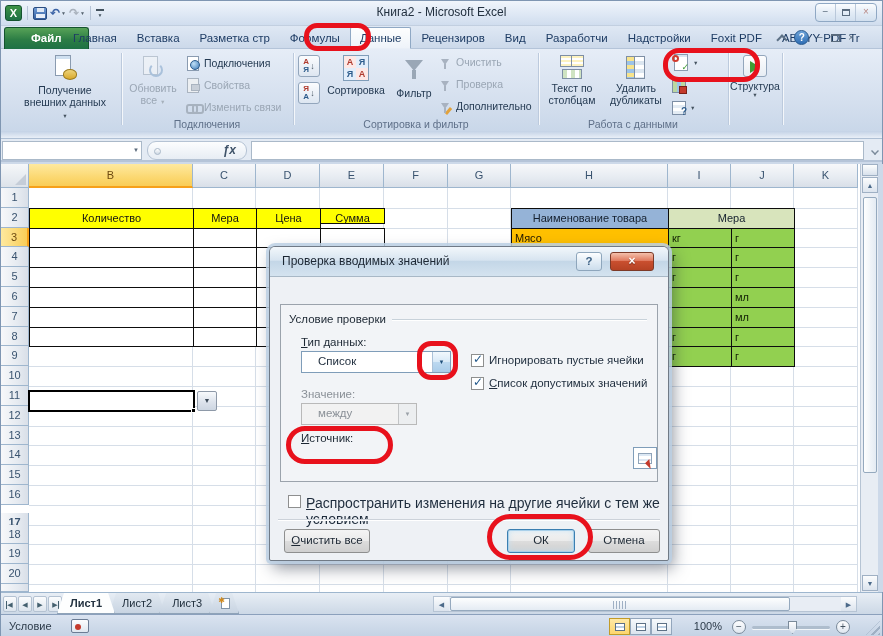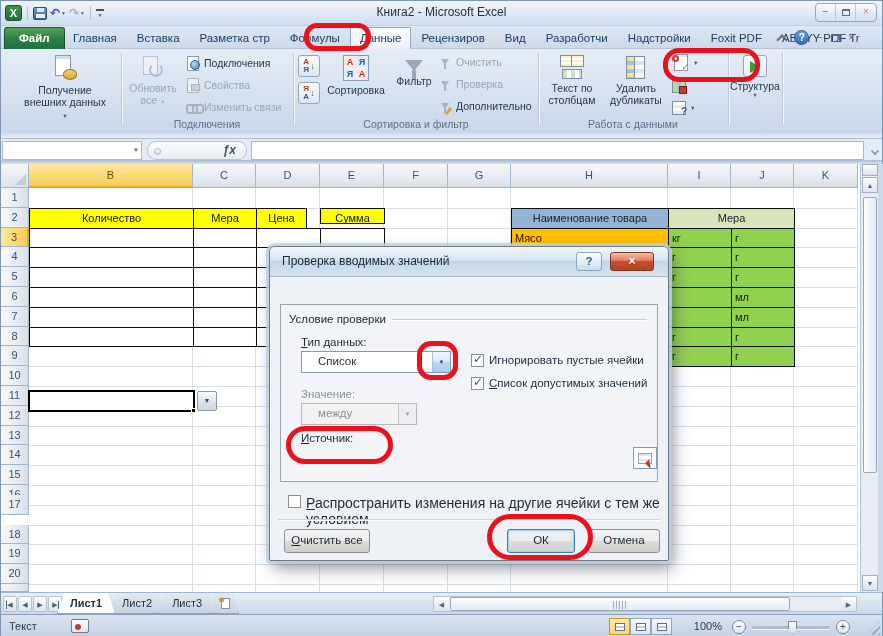--- a/index.html
+++ b/index.html
@@ -29,21 +29,21 @@
     background:linear-gradient(#fbfdfe,#e3ecf6 50%,#d2e0ef); overflow:hidden; }
   .winbox span { width:20px; height:17px; text-align:center; line-height:15px; font-size:10px; color:#5a6b7d;
     border-right:1px solid #b9c8da; }
   .winbox span:last-child { border-right:none; color:#b98a86; }
   .restore-g { position:relative; }
   .restore-g i { position:absolute; left:6px; top:5px; width:8px; height:7px; border:1px solid #5a6b7d; border-top-width:2px; }
 
   
   #tabstrip { position:absolute; left:0; top:25px; width:100%; height:23px;
     background:linear-gradient(#dfe8f4,#ccd9ea); border-bottom:1px solid #b4c4d9; }
-  #file-tab { position:absolute; left:3px; top:1px; height:22px; padding:0 14px; color:#fff; font-weight:bold;
+  #file-tab { position:absolute; left:3px; top:1px; height:22px; padding:0 26px; color:#fff; font-weight:bold;
     font-size:11.5px; line-height:21px; background:linear-gradient(#57a257,#2c7d45 55%,#1e7145);
     border:1px solid #14532f; border-bottom:none; border-radius:3px 3px 0 0; }
   #ribbon-tabs { position:absolute; left:62px; top:1px; height:22px; display:flex;text-align:center; }
   .rtab { padding:0 9px; line-height:21px; font-size:11.5px; color:#1e3c64; border:1px solid transparent; }
   .rtab.active { background:linear-gradient(#fdfefe,#eef3f9); border-color:#8fa8c4; border-bottom-color:#e9eff7; border-radius:2px 2px 0 0; }
   .strip-ctl { position:absolute; top:4px; display:flex; align-items:center; gap:8px; right:28px; }
   .chev-up { width:9px; height:9px; position:relative; }
   .chev-up:before { content:""; position:absolute; left:1px; top:3px; width:6px; height:6px; border-left:2px solid #5d7186; border-top:2px solid #5d7186; transform:rotate(45deg); }
   .helpb { width:15px; height:15px; border-radius:50%; background:linear-gradient(#6ea3d8,#2f6eb4); color:#fff; font-weight:bold;
     font-size:10px; text-align:center; line-height:14px; border:1px solid #27598f; }
@@ -356,21 +356,21 @@
         <div class="ic-sortbig">
           <span class="ra">А</span>
           <span class="bz">Я</span>
           <span class="bz">Я</span>
           <span class="ra">А</span>
         </div>
         <div class="lbl">Сортировка</div>
       </div>
       <div class="bigbtn" style="left:98px;width:44px;padding-top:8px;">
         <div class="funnel"></div>
-        <div class="lbl" style="margin-top:4px;">Фильтр</div>
+        <div class="lbl" style="margin-top:16px;">Фильтр</div>
       </div>
       <div class="ritem dis" style="left:144px;top:7px;">
         <span class="sfunnel"></span>
         <span>Очистить</span>
       </div>
       <div class="ritem dis" style="left:144px;top:29px;">
         <span class="sfunnel"></span>
         <span>Проверка</span>
       </div>
       <div class="ritem" style="left:144px;top:51px;">
@@ -458,21 +458,21 @@
         <div class="rowh" style="top: 143px; height: 20px; line-height: 19px;">7</div>
         <div class="rowh" style="top: 163px; height: 19px; line-height: 18px;">8</div>
         <div class="rowh" style="top: 182px; height: 20px; line-height: 19px;">9</div>
         <div class="rowh" style="top: 202px; height: 20px; line-height: 19px;">10</div>
         <div class="rowh" style="top: 222px; height: 20px; line-height: 19px;">11</div>
         <div class="rowh" style="top: 242px; height: 20px; line-height: 19px;">12</div>
         <div class="rowh" style="top: 262px; height: 19px; line-height: 18px;">13</div>
         <div class="rowh" style="top: 281px; height: 20px; line-height: 19px;">14</div>
         <div class="rowh" style="top: 301px; height: 20px; line-height: 19px;">15</div>
         <div class="rowh" style="top: 321px; height: 20px; line-height: 19px;">16</div>
-        <div class="rowh" style="top: 331px; height: 20px; line-height: 19px;">17</div>
+        <div class="rowh" style="top: 349px; height: 20px; line-height: 19px; font-weight: bold;">17</div>
         <div class="rowh" style="top: 361px; height: 19px; line-height: 18px;">18</div>
         <div class="rowh" style="top: 380px; height: 20px; line-height: 19px;">19</div>
         <div class="rowh" style="top: 400px; height: 20px; line-height: 19px;">20</div>
         <div class="rowh" style="top: 420px; height: 8px;"></div>
       </div>
     <div id="gridlines">
         <div class="gl" style="left: 28px; top: 44px; width: 829px; height: 1px;"></div>
         <div class="gl" style="left: 28px; top: 64px; width: 829px; height: 1px;"></div>
         <div class="gl" style="left: 28px; top: 83px; width: 829px; height: 1px;"></div>
         <div class="gl" style="left: 28px; top: 103px; width: 829px; height: 1px;"></div>
@@ -499,21 +499,21 @@
         <div class="gl" style="left: 446px; top: 24px; width: 1px; height: 404px;"></div>
         <div class="gl" style="left: 509px; top: 24px; width: 1px; height: 404px;"></div>
         <div class="gl" style="left: 666px; top: 24px; width: 1px; height: 404px;"></div>
         <div class="gl" style="left: 729px; top: 24px; width: 1px; height: 404px;"></div>
         <div class="gl" style="left: 792px; top: 24px; width: 1px; height: 404px;"></div>
         <div class="gl" style="left: 856px; top: 24px; width: 1px; height: 404px;"></div>
       </div>
     <div id="tables">
         <div class="tcell ylhead" style="left: 28px; top: 44px; width: 165px; height: 21px;">Количество</div>
         <div class="tcell ylhead" style="left: 192px; top: 44px; width: 64px; height: 21px;">Мера</div>
-        <div class="tcell ylhead" style="left: 255px; top: 44px; width: 51px; height: 21px;">Цена</div>
+        <div class="tcell ylhead" style="left: 255px; top: 44px; width: 65px; height: 21px;">Цена</div>
         <div class="tcell ylhead" style="left: 319px; top: 44px; width: 65px; height: 16px;">Сумма</div>
         <div class="tcell" style="left: 28px; top: 64px; width: 165px; height: 20px;"></div>
         <div class="tcell" style="left: 192px; top: 64px; width: 64px; height: 20px;"></div>
         <div class="tcell" style="left: 255px; top: 64px; width: 65px; height: 20px;"></div>
         <div class="tcell" style="left: 319px; top: 64px; width: 65px; height: 20px;"></div>
         <div class="tcell" style="left: 28px; top: 83px; width: 165px; height: 21px;"></div>
         <div class="tcell" style="left: 192px; top: 83px; width: 64px; height: 21px;"></div>
         <div class="tcell" style="left: 255px; top: 83px; width: 65px; height: 21px;"></div>
         <div class="tcell" style="left: 319px; top: 83px; width: 65px; height: 21px;"></div>
         <div class="tcell" style="left: 28px; top: 103px; width: 165px; height: 21px;"></div>
@@ -633,21 +633,21 @@
     <div class="hs-track">
       <div class="hs-btn" style="left:0;"><span>◀</span></div>
       <div class="hs-thumb">
           <span class="hs-grip"></span>
         </div>
       <div class="hs-btn" style="right:0;"><span>▶</span></div>
     </div>
   </div>
 
   <div id="statusbar">
-    <span id="ready">Текст</span>
+    <span id="ready">Условие</span>
     <span class="macro-ic"></span>
     <div class="viewbtns">
       <div class="vb on">
           <i></i>
         </div>
       <div class="vb">
           <i></i>
         </div>
       <div class="vb">
           <i></i>

